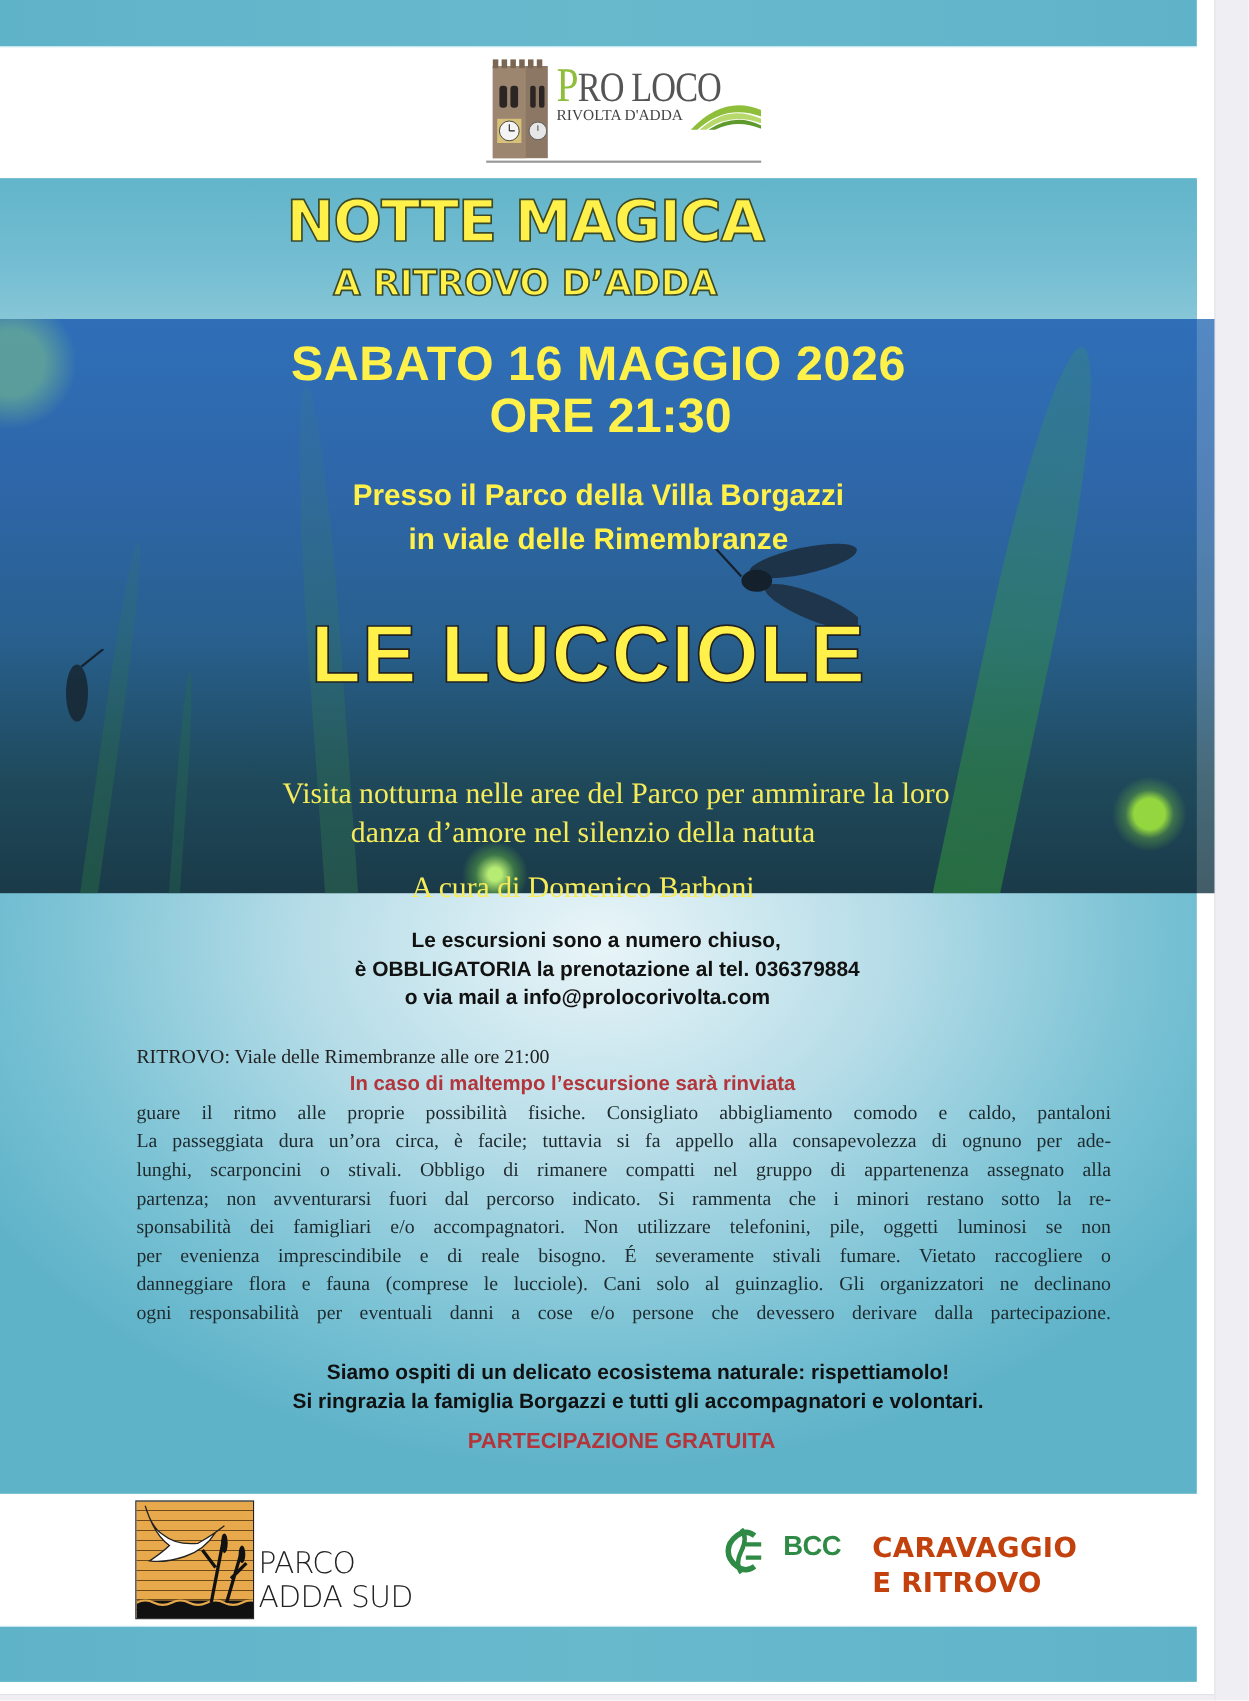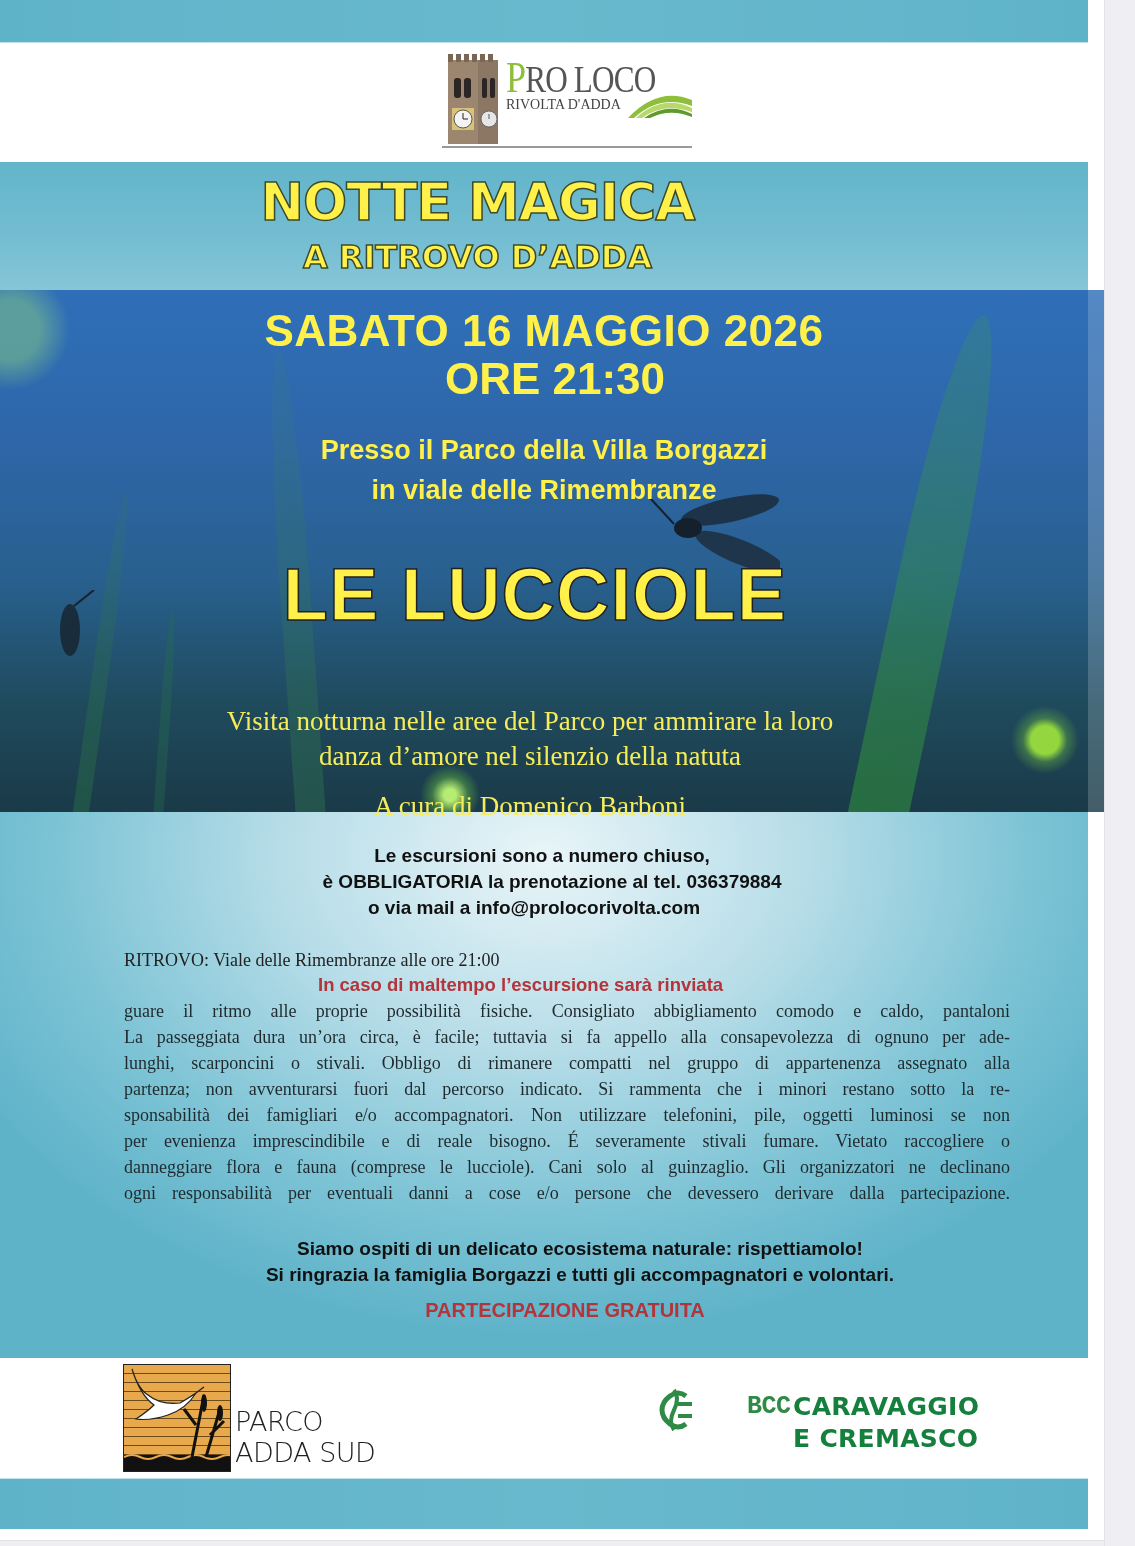--- a/index.html
+++ b/index.html
@@ -80,21 +80,21 @@
   .venue2 { top: 474px; font-size: 27px; line-height: 32px; }
   .lucciole {
     position: absolute; left: 0; width: 1070px; text-align: center; top: 552px;
     font-family: "Liberation Sans", sans-serif; font-weight: bold; font-size: 74px; color: #fff04a;
     -webkit-text-stroke: 1.5px #222; letter-spacing: 1px;
   }
   .desc {
     position: absolute; left: 0; width: 1060px; text-align: center;
     font-family: "Liberation Serif", serif; color: #f6ec5a; font-size: 27px; line-height: 36px;
   }
-  .desc1 { top: 703px; }
+  .desc1 { top: 703px; padding-left: 30px; }
   .desc2 { top: 738px; }
   .desc3 { top: 777px; margin-top: 11px; }
 
   
   .info {
     position: absolute; left: 0; width: 1104px; text-align: center;
     font-family: "Liberation Sans", sans-serif; font-weight: bold; color: #111; font-size: 19px; line-height: 27px;
   }
   .info1 { top: 842px; left: -10px; }
   .info2 { top: 868px; left: 0; }
@@ -124,22 +124,22 @@
     font-family: "Liberation Sans", sans-serif; font-weight: bold; font-size: 20px; color: #b3343a;
   }
 
   
   .parco { position: absolute; left: 123px; top: 1364px; width: 290px; height: 108px; }
   .parco-box { position: absolute; left: 0; top: 0; width: 106px; height: 106px; border: 1px solid #222;
     background: repeating-linear-gradient(180deg, #e7a94b 0 8px, #6d4a18 8px 9px); overflow: hidden; }
   .parco-text { position: absolute; left: 112px; top: 42px; font-family: "DejaVu Sans", sans-serif; font-size: 27px; line-height: 31px; color: #222; letter-spacing: -0.5px; font-weight: 300; }
   .bcc { position: absolute; left: 656px; top: 1384px; width: 360px; height: 70px; }
   .bcc-mark { position: absolute; left: 0; top: 4px; width: 48px; height: 44px; }
-  .bcc-label { position: absolute; left: 56px; top: 8px; font-family: Liberation Mono, monospace; font-weight: bold; font-size: 25px; color: #2e8a45; letter-spacing: -0.5px; margin-left: 35px; }
-  .bcc-name { position: absolute; left: 137px; top: 7px; font-family: "DejaVu Sans", sans-serif; font-weight: bold; font-size: 25px; line-height: 32px; color: #15803d; letter-spacing: 0.3px; }
+  .bcc-label { position: absolute; left: 56px; top: 8px; font-family: Liberation Sans, sans-serif; font-weight: bold; font-size: 25px; color: #2e8a45; letter-spacing: -0.5px; }
+  .bcc-name { position: absolute; left: 137px; top: 7px; font-family: "DejaVu Sans", sans-serif; font-weight: bold; font-size: 25px; line-height: 32px; color: #c2410c; letter-spacing: 0.3px; }
 </style>
 </head>
 <body>
 
 <div class="side-gutter"></div>
 <div class="bottom-gutter"></div>
 
 <div class="band top"></div>
 
 <div class="proloco">
@@ -250,17 +250,17 @@
 
 <div class="bcc">
   <svg class="bcc-mark" viewBox="0 0 48 44">
     <path d="M30 8 Q22 2 14 8 Q6 14 6 22 Q6 30 14 36 Q22 42 30 36" stroke="#2e8a45" stroke-width="5" fill="none"></path>
     <path d="M18 2 Q24 10 18 22 Q12 34 18 42" stroke="#2e8a45" stroke-width="4" fill="none"></path>
     <path d="M22 16 L36 16 M22 28 L36 28" stroke="#2e8a45" stroke-width="4"></path>
   </svg>
   <div class="bcc-label">BCC</div>
   <div class="bcc-name">
     <div>CARAVAGGIO</div>
-    <div>E CREMASCO</div>
+    <div>E RITROVO</div>
   </div>
 </div>
 
 <div class="band bottom"></div>
 
 </body></html>

